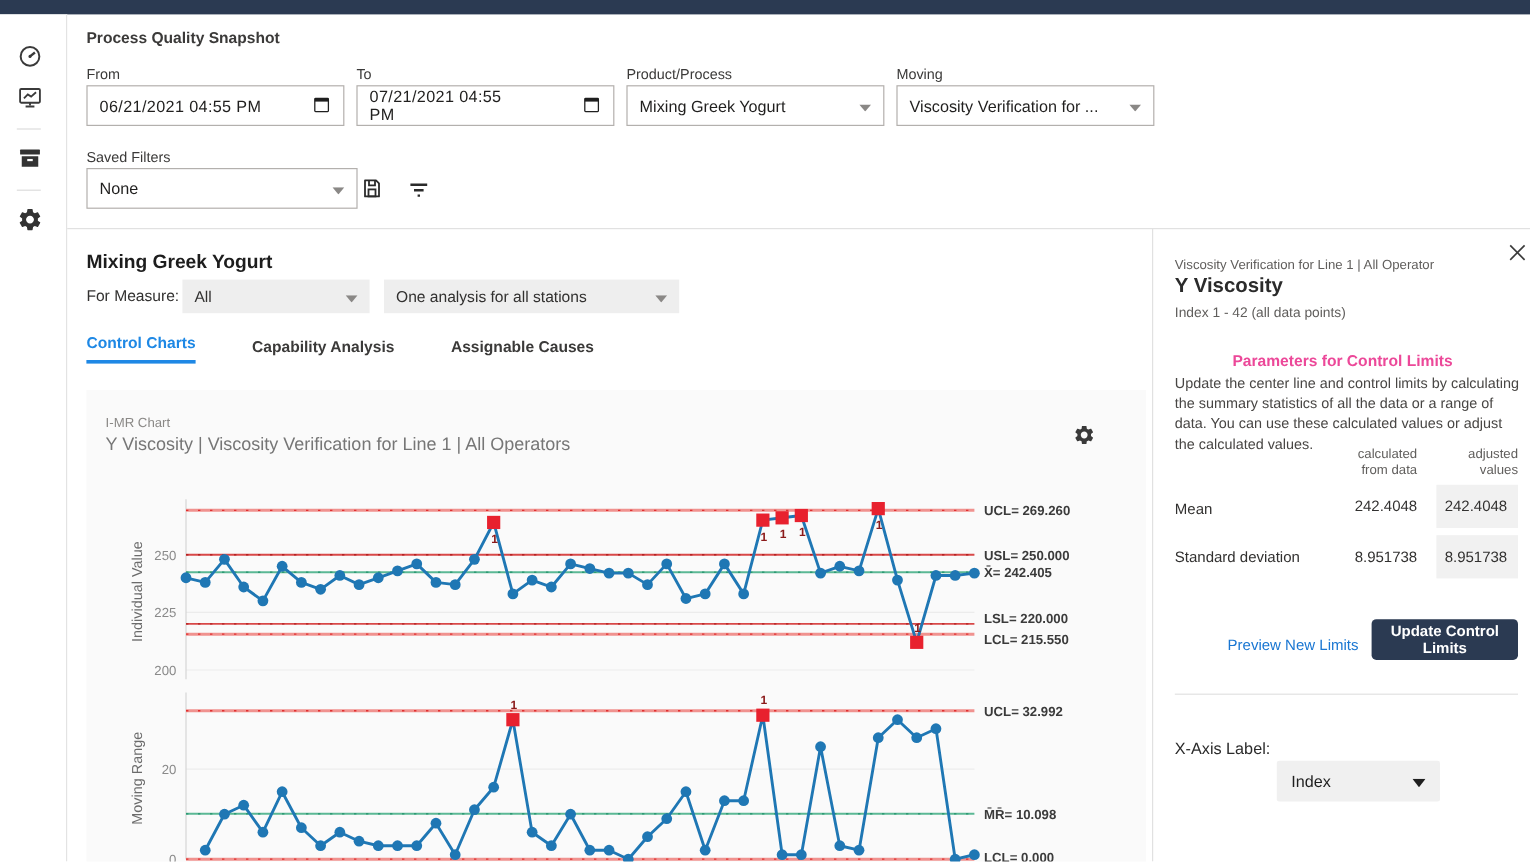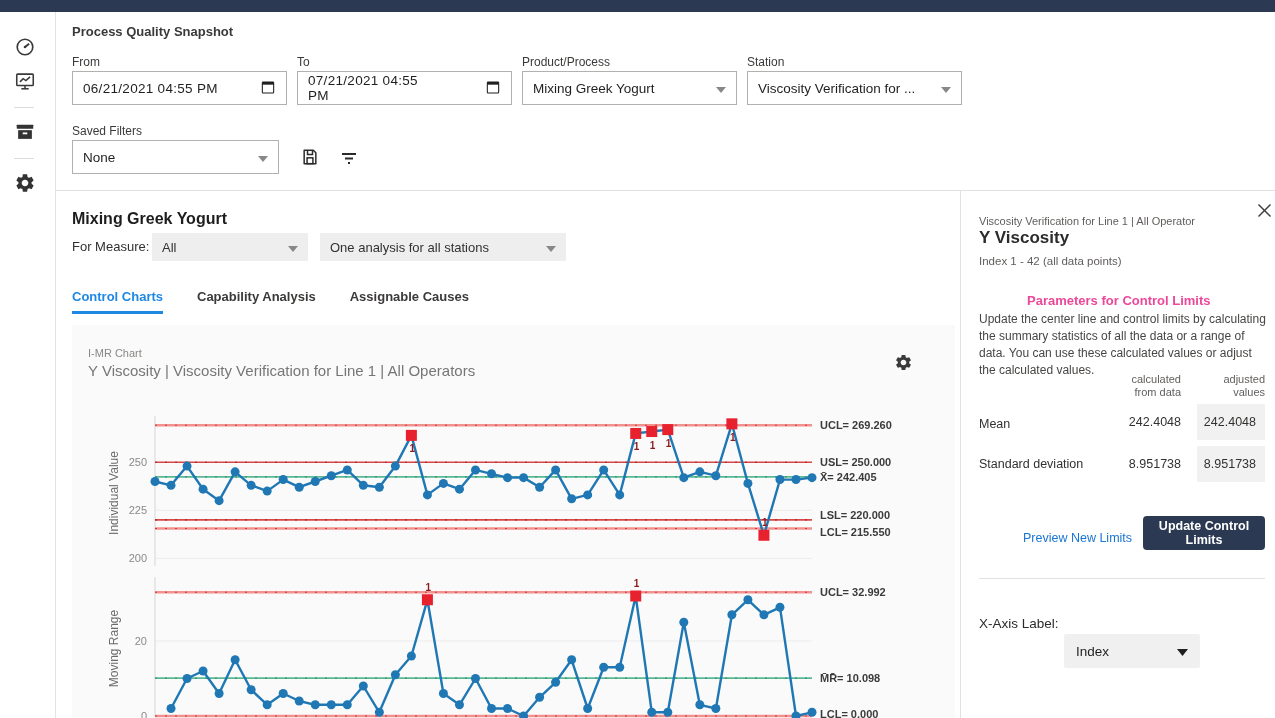--- a/index.html
+++ b/index.html
@@ -20,21 +20,21 @@
              justify-content:space-between;padding:0 10px;font-size:13.5px;color:#201f1e;box-sizing:border-box;cursor:pointer;}
   .input-text{letter-spacing:.3px;}
   .main-divider{left:56px;top:190px;width:1219px;height:1px;background:#e1e1e1;}
 
   
   .section-title{left:72px;top:210px;font-size:16px;font-weight:bold;color:#1d1d1d;}
   .gray-select{background:#eeeeee;height:28px;display:flex;align-items:center;justify-content:space-between;
                padding:0 10px;font-size:13px;color:#323130;box-sizing:border-box;cursor:pointer;text-align:center;}
   .for-measure{left:72px;top:239px;font-size:13px;color:#323130;}
 
-  .tabs{left:72px;top:289px;display:flex;gap:34px;}
+  .tabs{left:72px;top:278px;display:flex;gap:47px;align-items:flex-end;}
   .tab{font-size:13px;font-weight:bold;color:#3b3a39;padding-bottom:7px;cursor:pointer;}
   .tab.active{color:#1e88e5;border-bottom:3px solid #1e88e5;}
 
   
   .chart-card{left:72px;top:325px;width:883px;height:430px;background:#fafafa;}
   .chart-type{position:absolute;left:16px;top:22px;font-size:11px;color:#8a8886;}
   .chart-title{position:absolute;left:16px;top:37px;font-size:15px;color:#767676;}
   .card-gear{position:absolute;left:822px;top:28px;width:20px;height:20px;cursor:pointer;}
   #chart1{position:absolute;left:0;top:85px;width:883px;height:172px;}
   #chart2{position:absolute;left:0;top:247px;width:883px;height:160px;}
@@ -138,30 +138,30 @@
   </div>
 
   <div class="abs field-label" style="left:522px;top:55px;">Product/Process</div>
   <div class="abs input-box" style="left:522px;top:71px;width:215px;">
     <span>Mixing Greek Yogurt</span>
     <span><svg width="10" height="6" viewBox="0 0 10 6">
           <path d="M0 0 L10 0 L5 6 z" fill="#8a8886"></path>
         </svg></span>
   </div>
 
-  <div class="abs field-label" style="left:747px;top:55px;">Station</div>
+  <div class="abs field-label" style="left:747px;top:55px;">Moving</div>
   <div class="abs input-box" style="left:747px;top:71px;width:215px;">
     <span>Viscosity Verification for ...</span>
     <span><svg width="10" height="6" viewBox="0 0 10 6">
           <path d="M0 0 L10 0 L5 6 z" fill="#8a8886"></path>
         </svg></span>
   </div>
 
   <div class="abs field-label" style="left:72px;top:124px;">Saved Filters</div>
-  <div class="abs input-box" style="left:72px;top:140px;width:207px;">
+  <div class="abs input-box" style="left:72px;top:140px;width:226px;">
     <span>None</span>
     <span><svg width="10" height="6" viewBox="0 0 10 6">
           <path d="M0 0 L10 0 L5 6 z" fill="#8a8886"></path>
         </svg></span>
   </div>
 
   <div class="abs" style="left:300px;top:147px;width:20px;height:20px;cursor:pointer;">
     <span>
       <svg width="20" height="20" viewBox="0 0 24 24" fill="none" stroke="#2b2b2b" stroke-width="1.8">
         <path d="M5 4 h11 l3 3 v13 H5 z" stroke-linejoin="round"></path>

